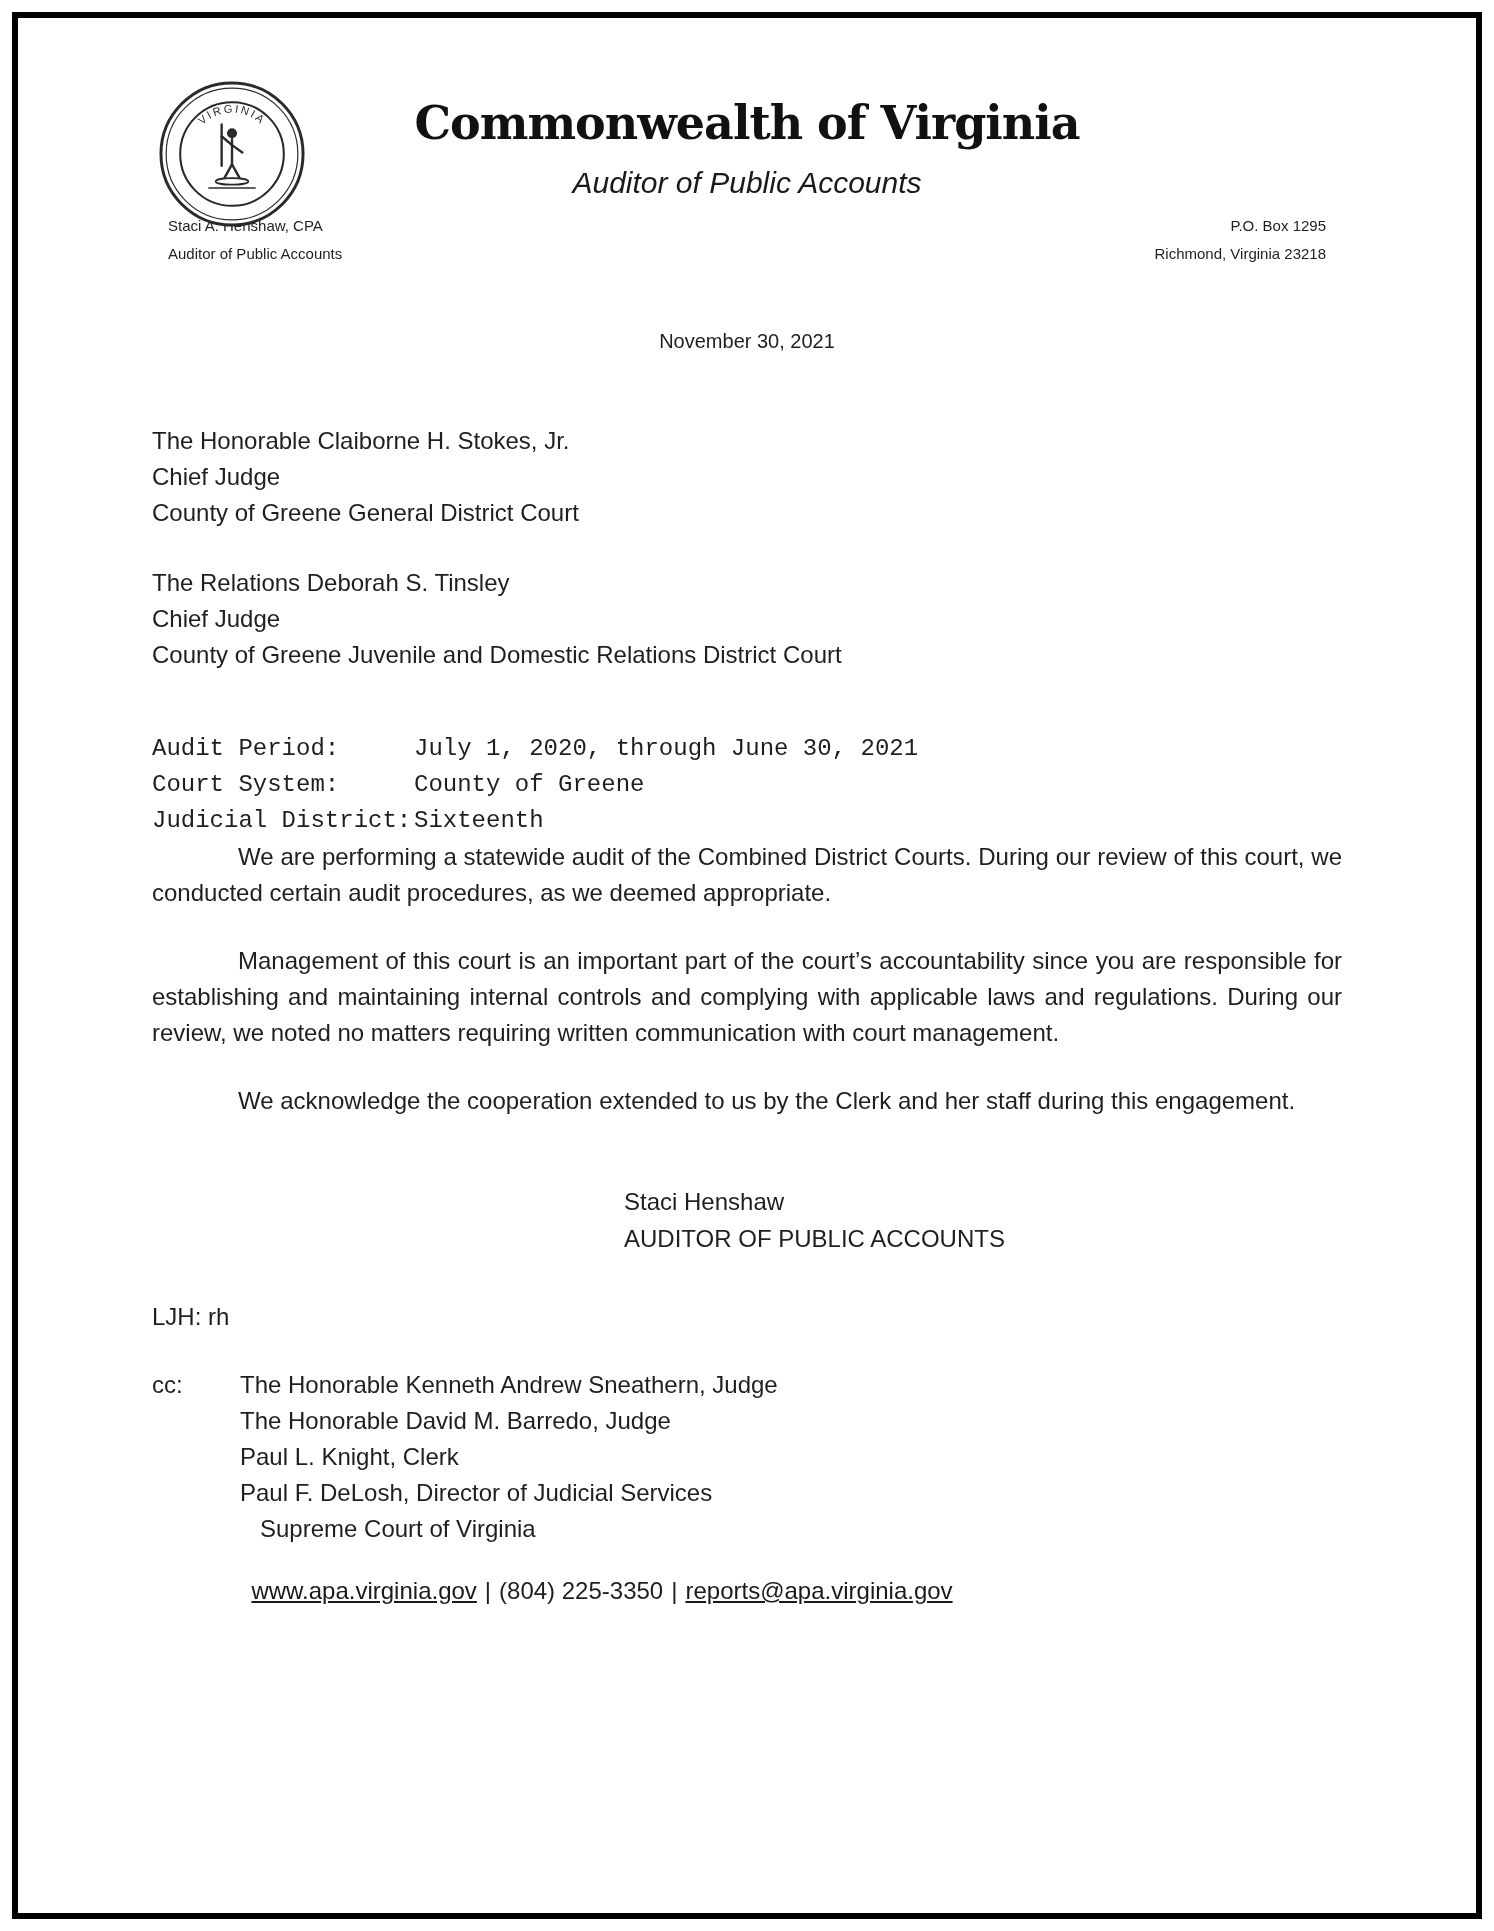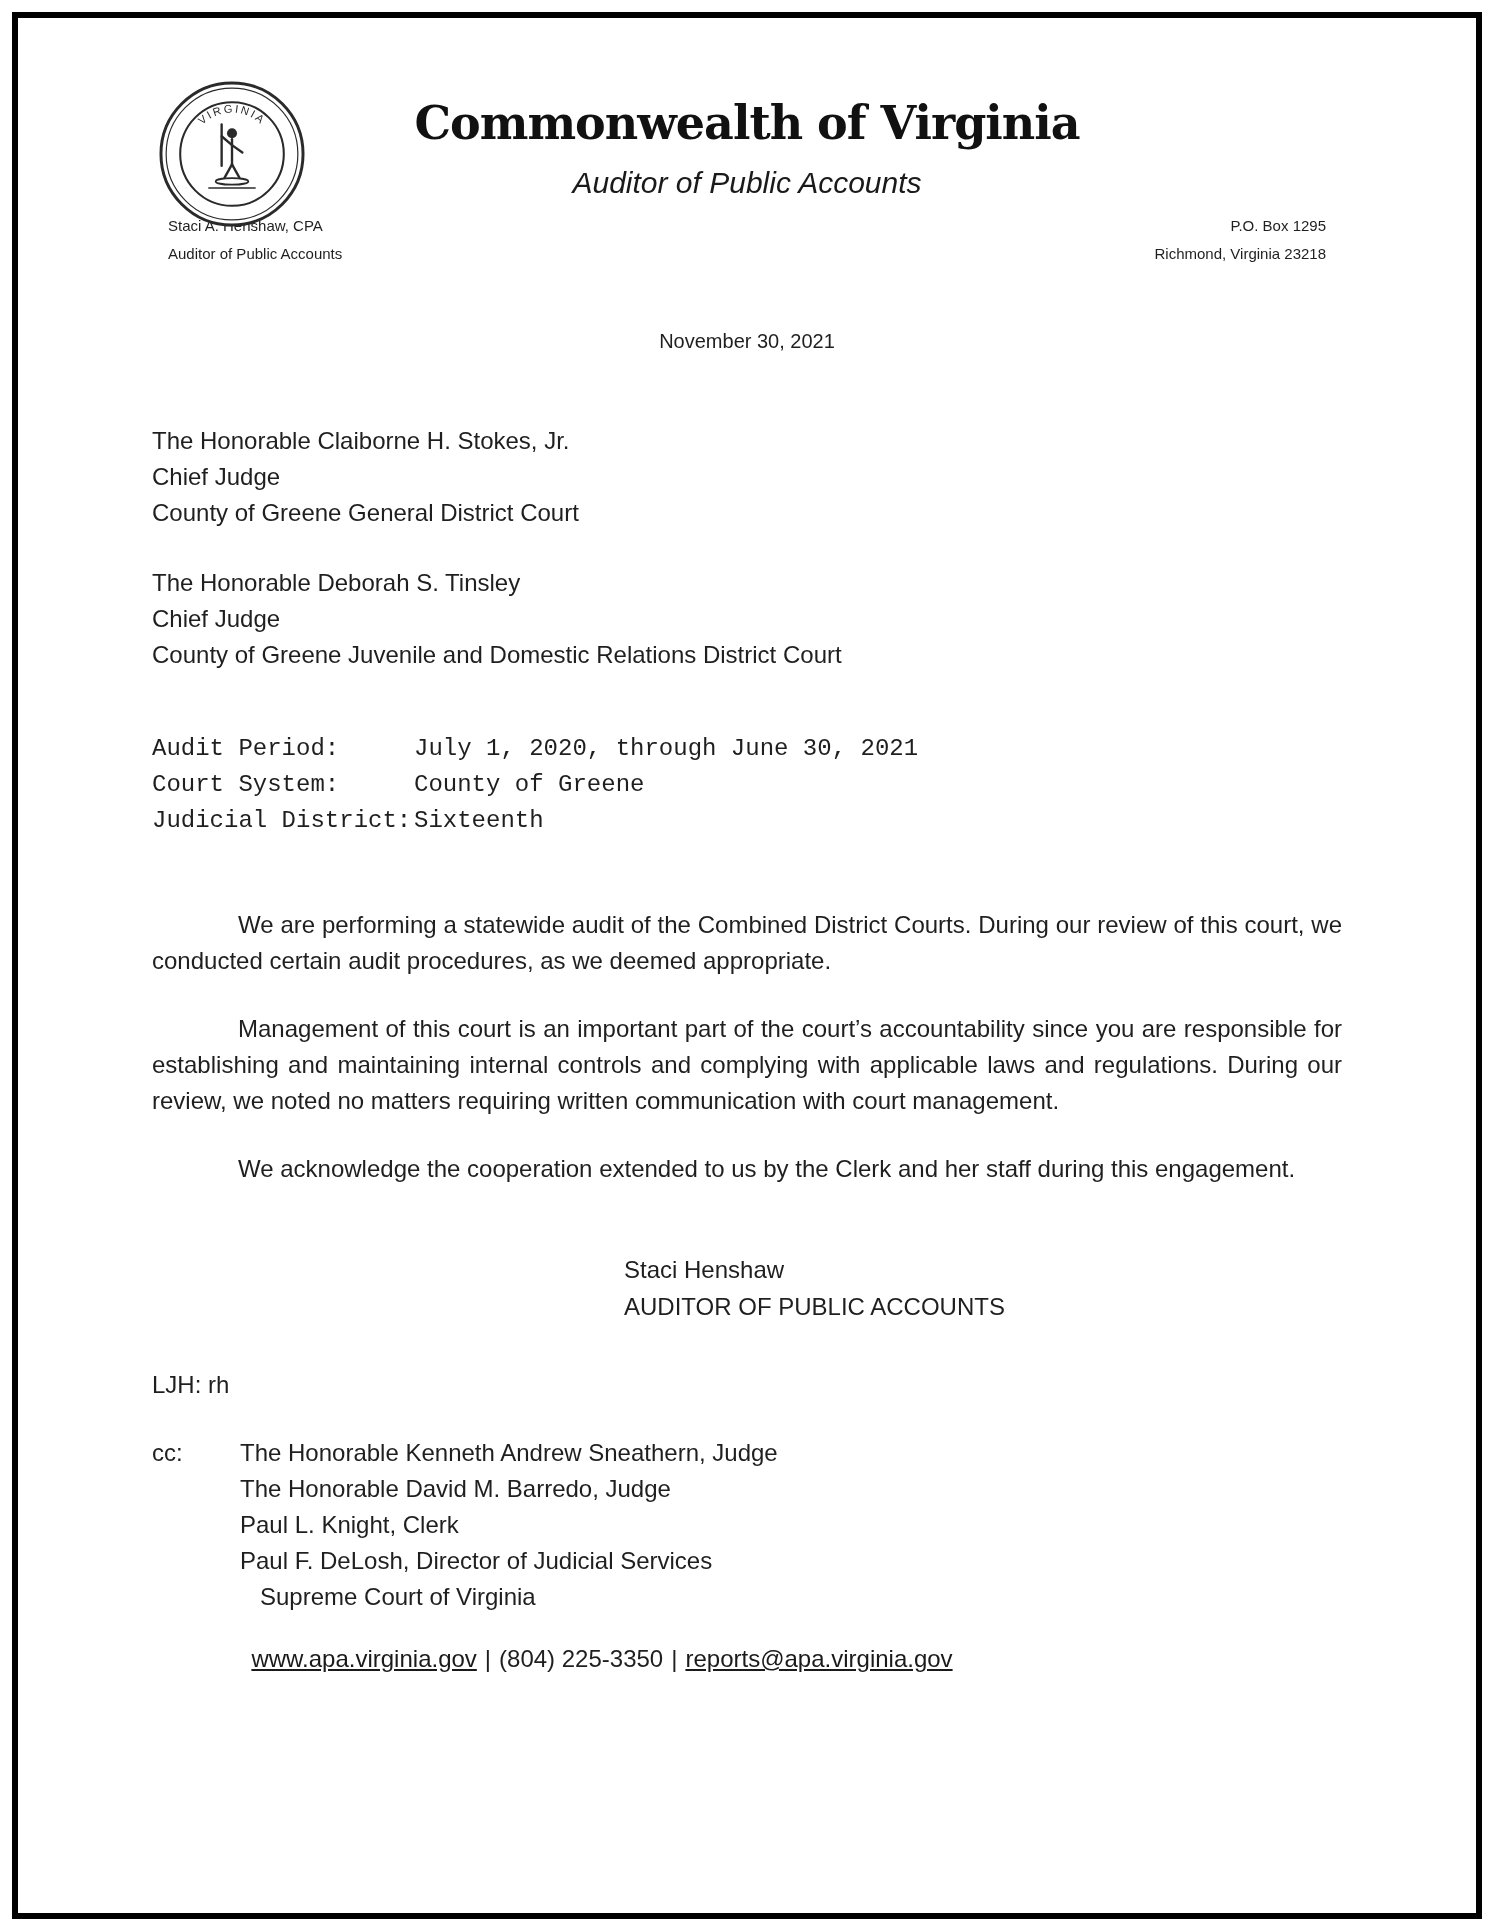--- a/index.html
+++ b/index.html
@@ -74,21 +74,21 @@
   .audit-info {
     margin-top: 58px;
     font-size: 24px;
     line-height: 36px;
     font-family: Liberation Mono, monospace;
   }
   .audit-row {
     display: grid;
     grid-template-columns: 262px 1fr;
   }
-  .paragraphs { margin-top: 68px; }
+  .paragraphs { }
   .para {
     font-size: 24px;
     line-height: 36px;
     text-align: justify;
     text-indent: 86px;
     margin-top: 32px;
   }
   .para:first-child { margin-top: 0; }
   .signature {
     margin-top: 64px;
@@ -169,21 +169,21 @@
     </div>
 
     <div class="date-line">November 30, 2021</div>
 
     <div class="recipient recipient-1">
       <div>The Honorable Claiborne H. Stokes, Jr.</div>
       <div>Chief Judge</div>
       <div>County of Greene General District Court</div>
     </div>
     <div class="recipient recipient-2">
-      <div>The Honorable Deborah S. Tinsley</div>
+      <div>The Relations Deborah S. Tinsley</div>
       <div>Chief Judge</div>
       <div>County of Greene Juvenile and Domestic Relations District Court</div>
     </div>
 
     <div class="audit-info">
       <div class="audit-row">
         <div>Audit Period:</div>
         <div>July 1, 2020, through June 30, 2021</div>
       </div>
       <div class="audit-row">

